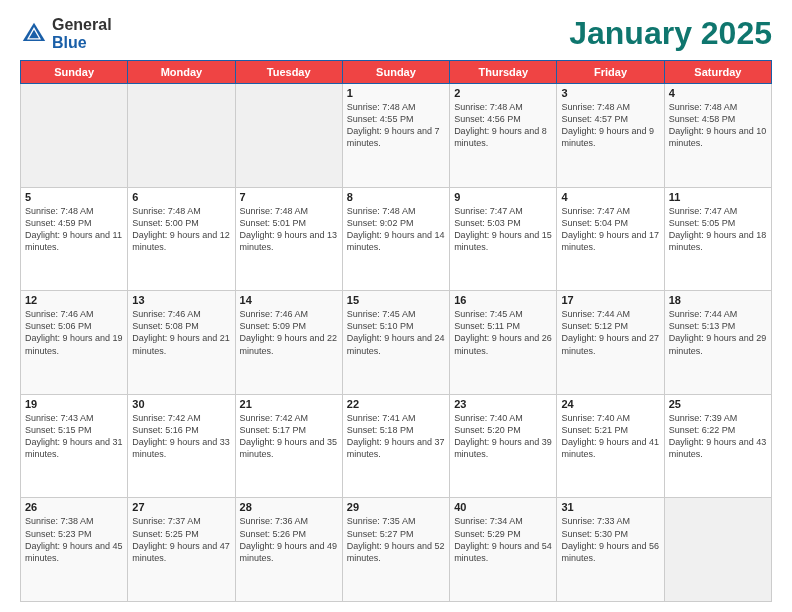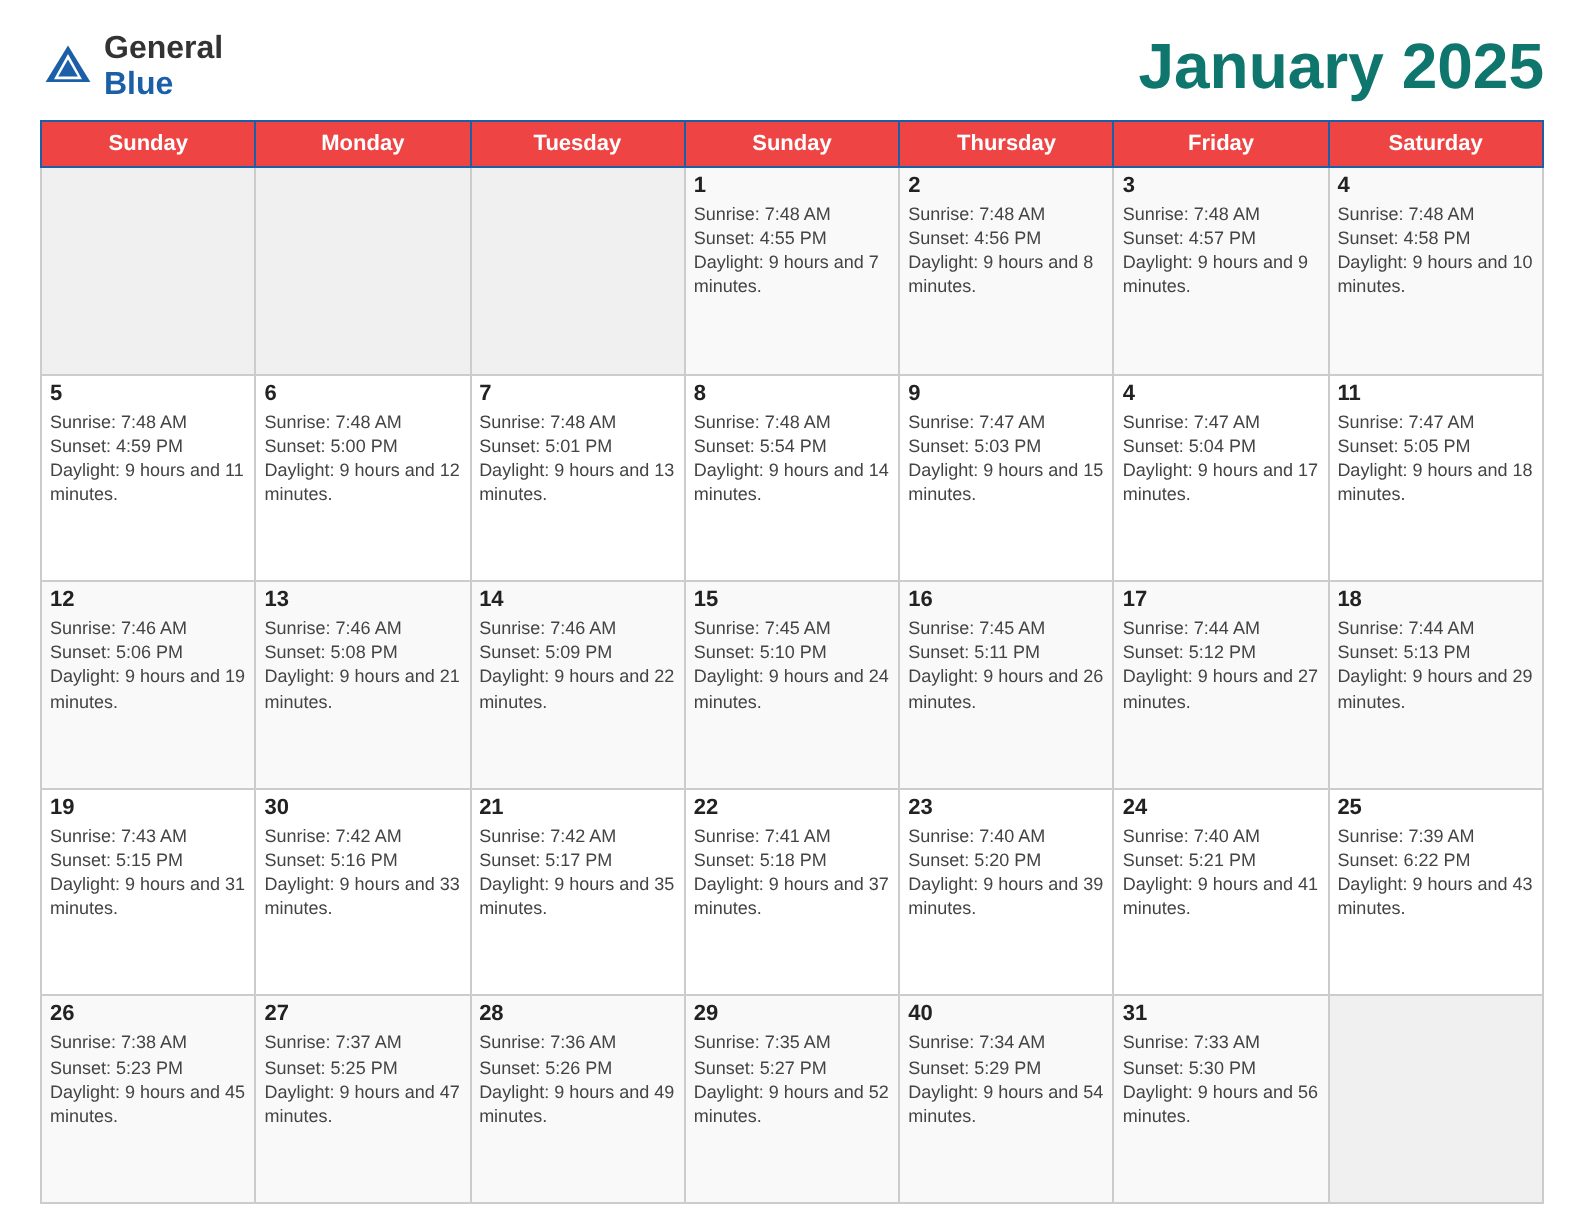--- a/index.html
+++ b/index.html
@@ -172,21 +172,21 @@
           </td>
           <td>
             <div class="day-number">7</div>
             <div class="day-info">Sunrise: 7:48 AM
 Sunset: 5:01 PM
 Daylight: 9 hours and 13 minutes.</div>
           </td>
           <td>
             <div class="day-number">8</div>
             <div class="day-info">Sunrise: 7:48 AM
-Sunset: 5:54 PM
+Sunset: 9:02 PM
 Daylight: 9 hours and 14 minutes.</div>
           </td>
           <td>
             <div class="day-number">9</div>
             <div class="day-info">Sunrise: 7:47 AM
 Sunset: 5:03 PM
 Daylight: 9 hours and 15 minutes.</div>
           </td>
           <td>
             <div class="day-number">4</div>

